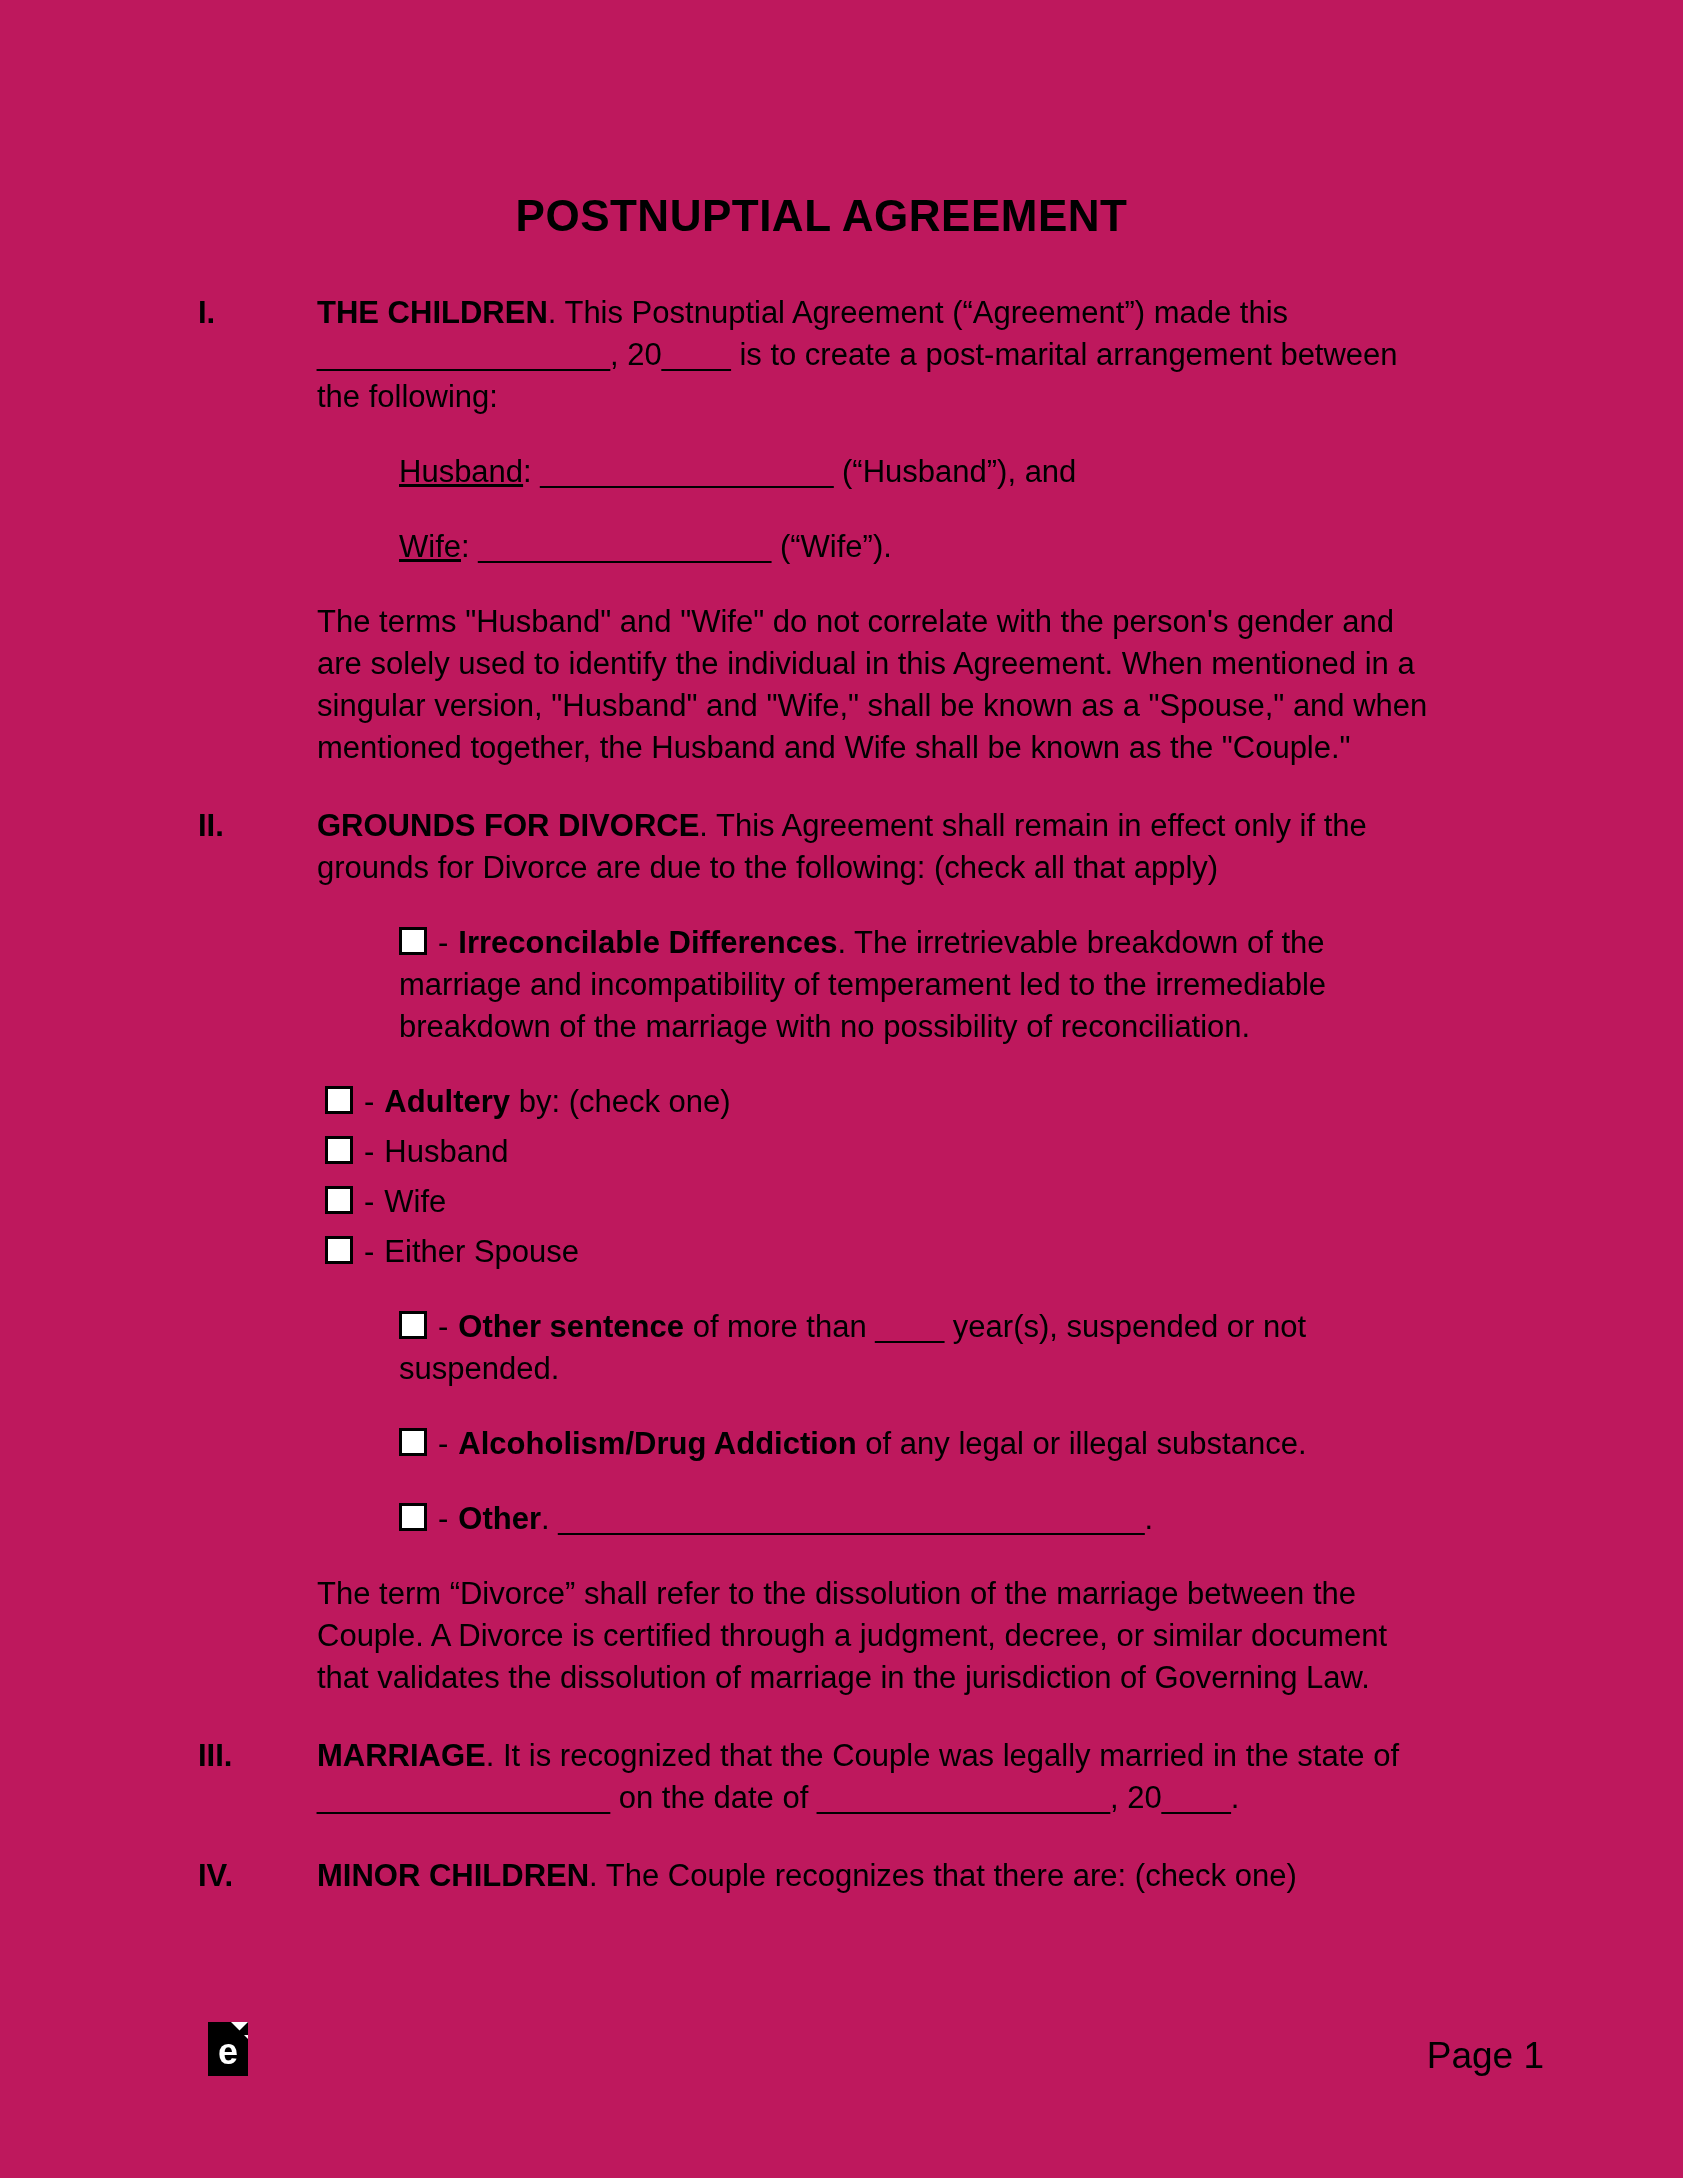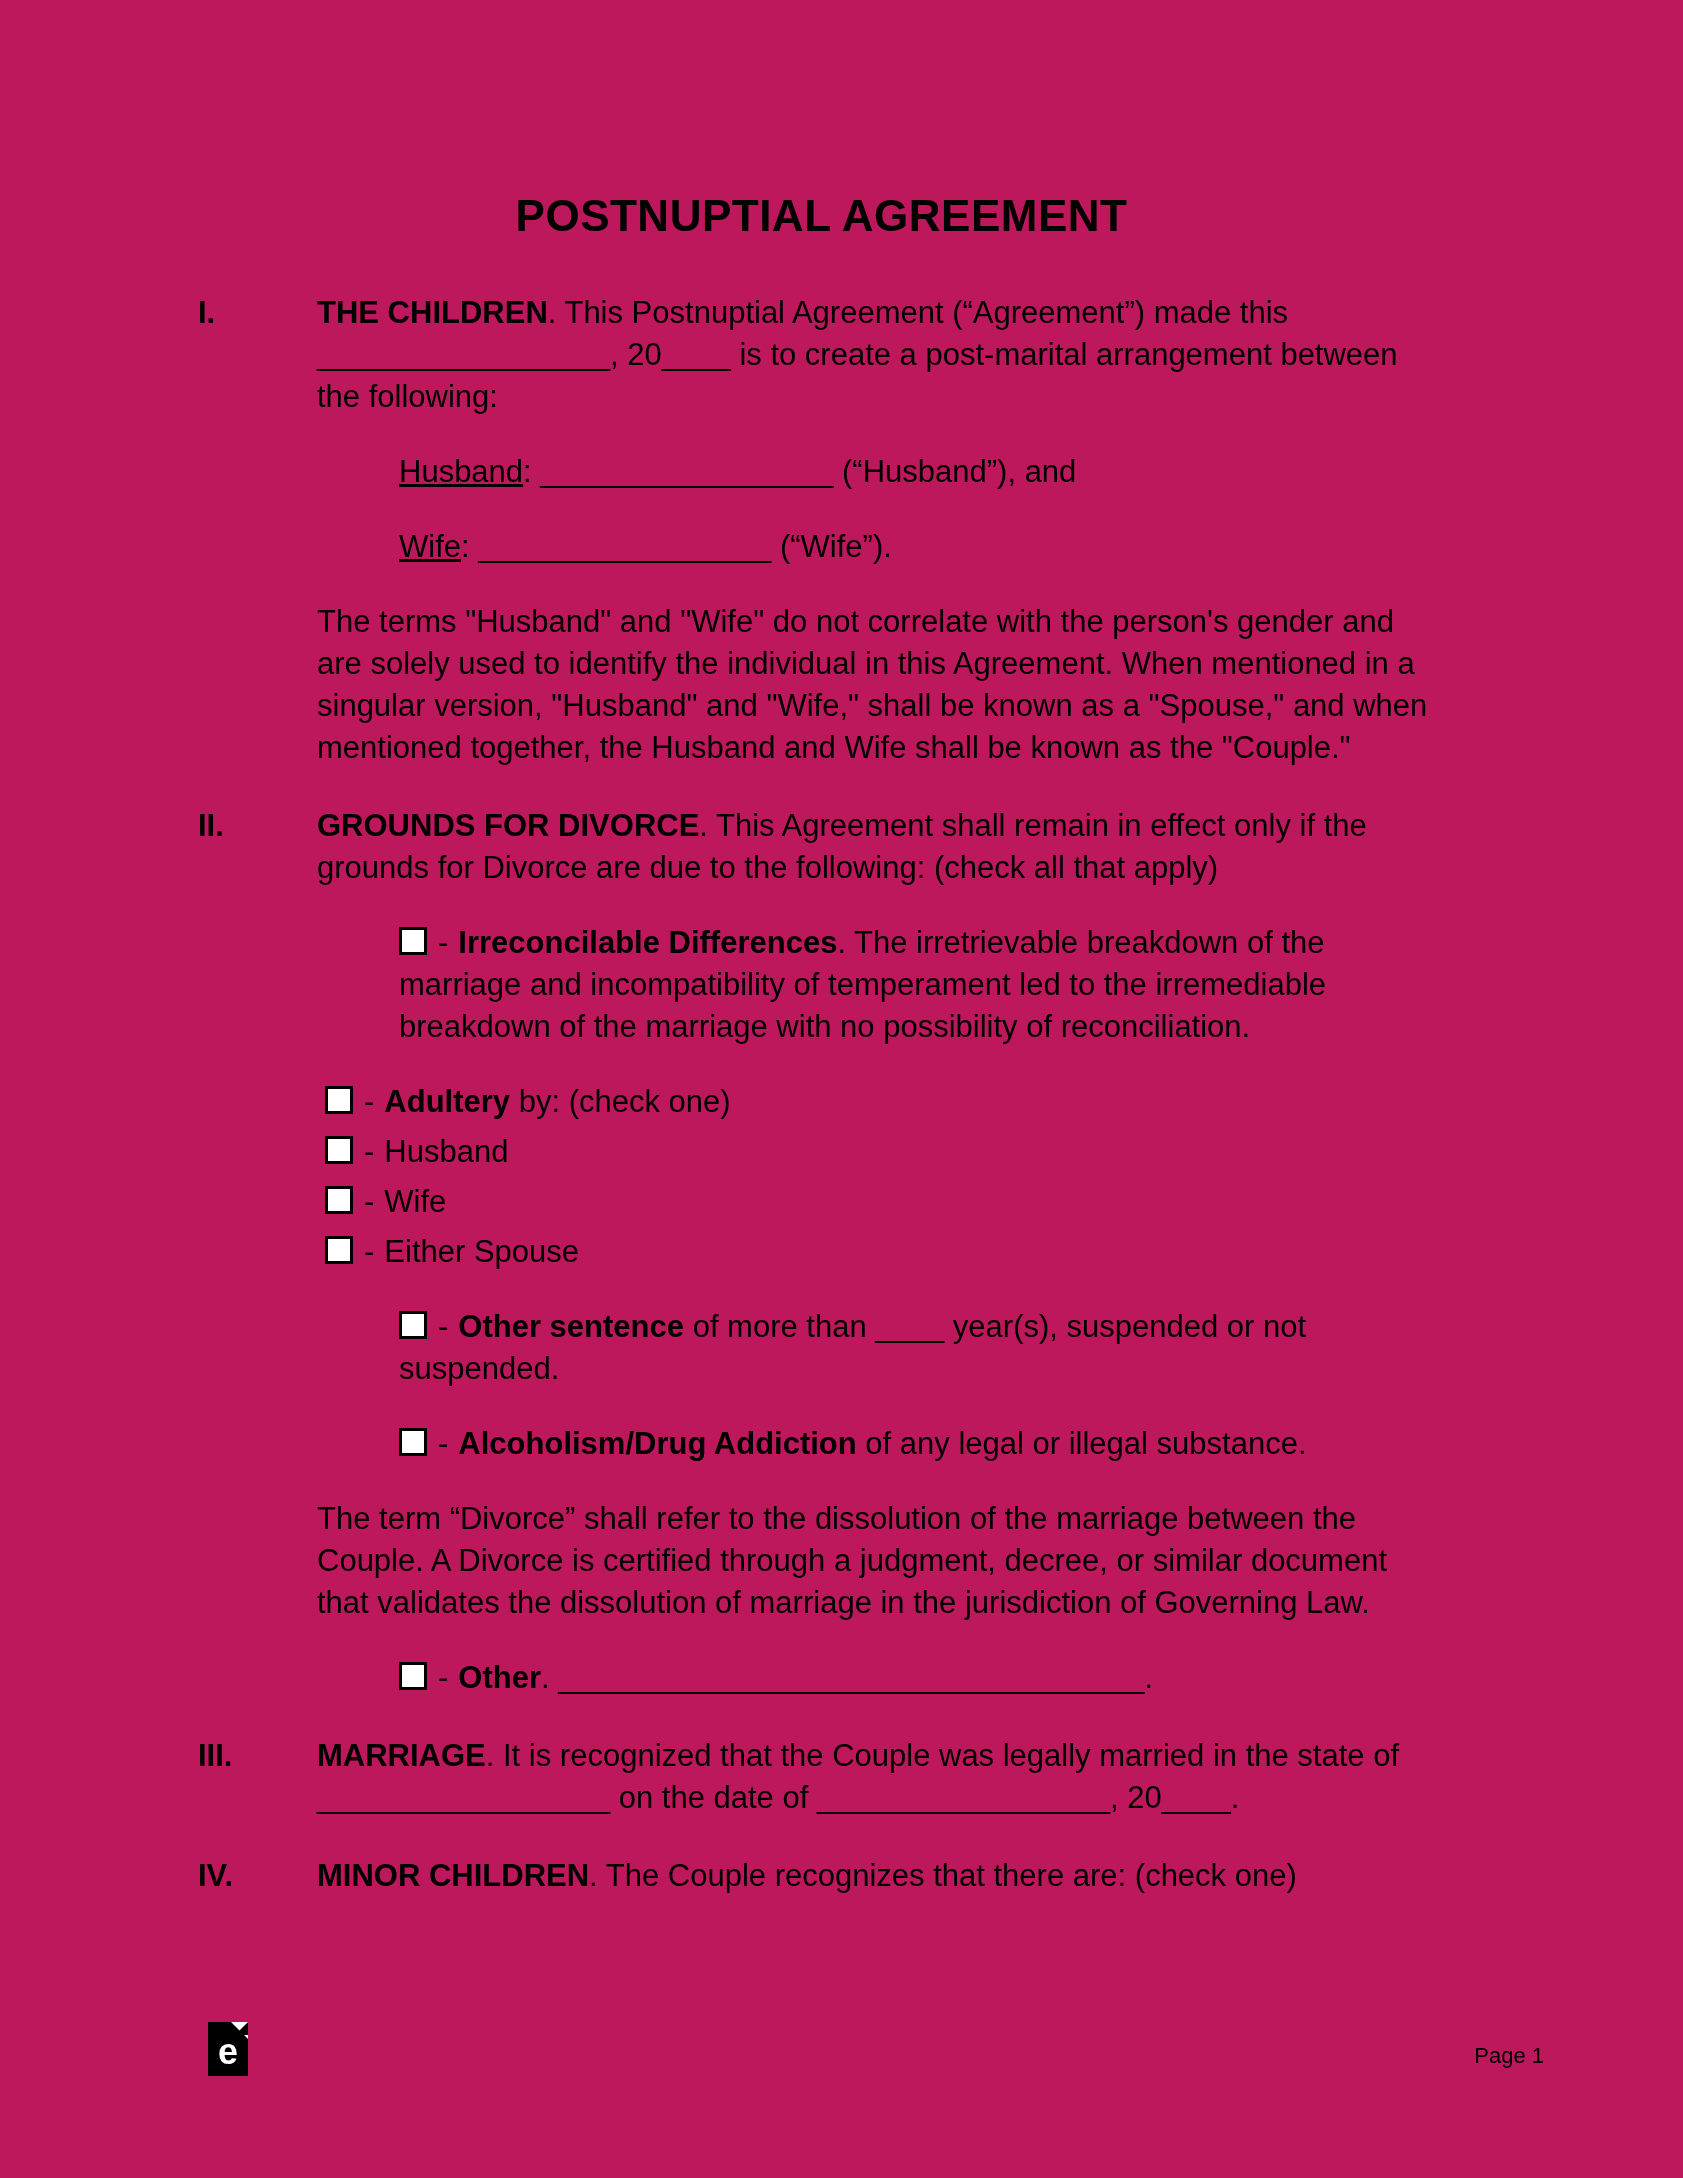--- a/index.html
+++ b/index.html
@@ -45,22 +45,21 @@
   .logo .fold-black{
     position:absolute;top:0;right:0;width:0;height:0;
     border-bottom:13px solid #000;border-left:13px solid transparent;
   }
   .logo .letter{
     color:#fff;font-weight:bold;font-size:36px;line-height:1;
     margin-top:6px;
   }
   .page-number{
     position:absolute;right:139px;top:2035px;
-    font-size:22px;
-    margin-top:8px;
+    font-size:37px;
   }
 </style>
 </head>
 <body>
 
 <div class="page">
   <div class="content">
 
     <h1 class="title">POSTNUPTIAL AGREEMENT</h1>
 
@@ -85,23 +84,23 @@
           <p class="opt-line indent1"><span class="cb"></span><span class="dash">-</span><span class="b">Adultery</span><span> by: (check one)</span></p>
           <p class="opt-line indent2"><span class="cb"></span><span class="dash">-</span><span>Husband</span></p>
           <p class="opt-line indent2"><span class="cb"></span><span class="dash">-</span><span>Wife</span></p>
           <p class="opt-line indent2"><span class="cb"></span><span class="dash">-</span><span>Either Spouse</span></p>
         </div>
 
         <p class="para indent1"><span class="cb"></span><span class="dash">-</span><span class="b">Other sentence</span><span> of more than ____ year(s), suspended or not suspended.</span></p>
 
         <p class="para indent1"><span class="cb"></span><span class="dash">-</span><span class="b">Alcoholism/Drug Addiction</span><span> of any legal or illegal substance.</span></p>
 
+        <p class="para indent1"><span class="cb"></span><span class="dash">-</span><span class="b">Other</span><span>. __________________________________.</span></p>
+
         <p class="para">The term “Divorce” shall refer to the dissolution of the marriage between the Couple. A Divorce is certified through a judgment, decree, or similar document that validates the dissolution of marriage in the jurisdiction of Governing Law.</p>
-
-        <p class="para indent1"><span class="cb"></span><span class="dash">-</span><span class="b">Other</span><span>. __________________________________.</span></p>
       </div>
     </div>
 
     <div class="section">
       <div class="num">III.</div>
       <div class="body">
         <p class="para"><span class="b">MARRIAGE</span><span>. It is recognized that the Couple was legally married in the state of _________________ on the date of _________________, 20____.</span></p>
       </div>
     </div>
 

